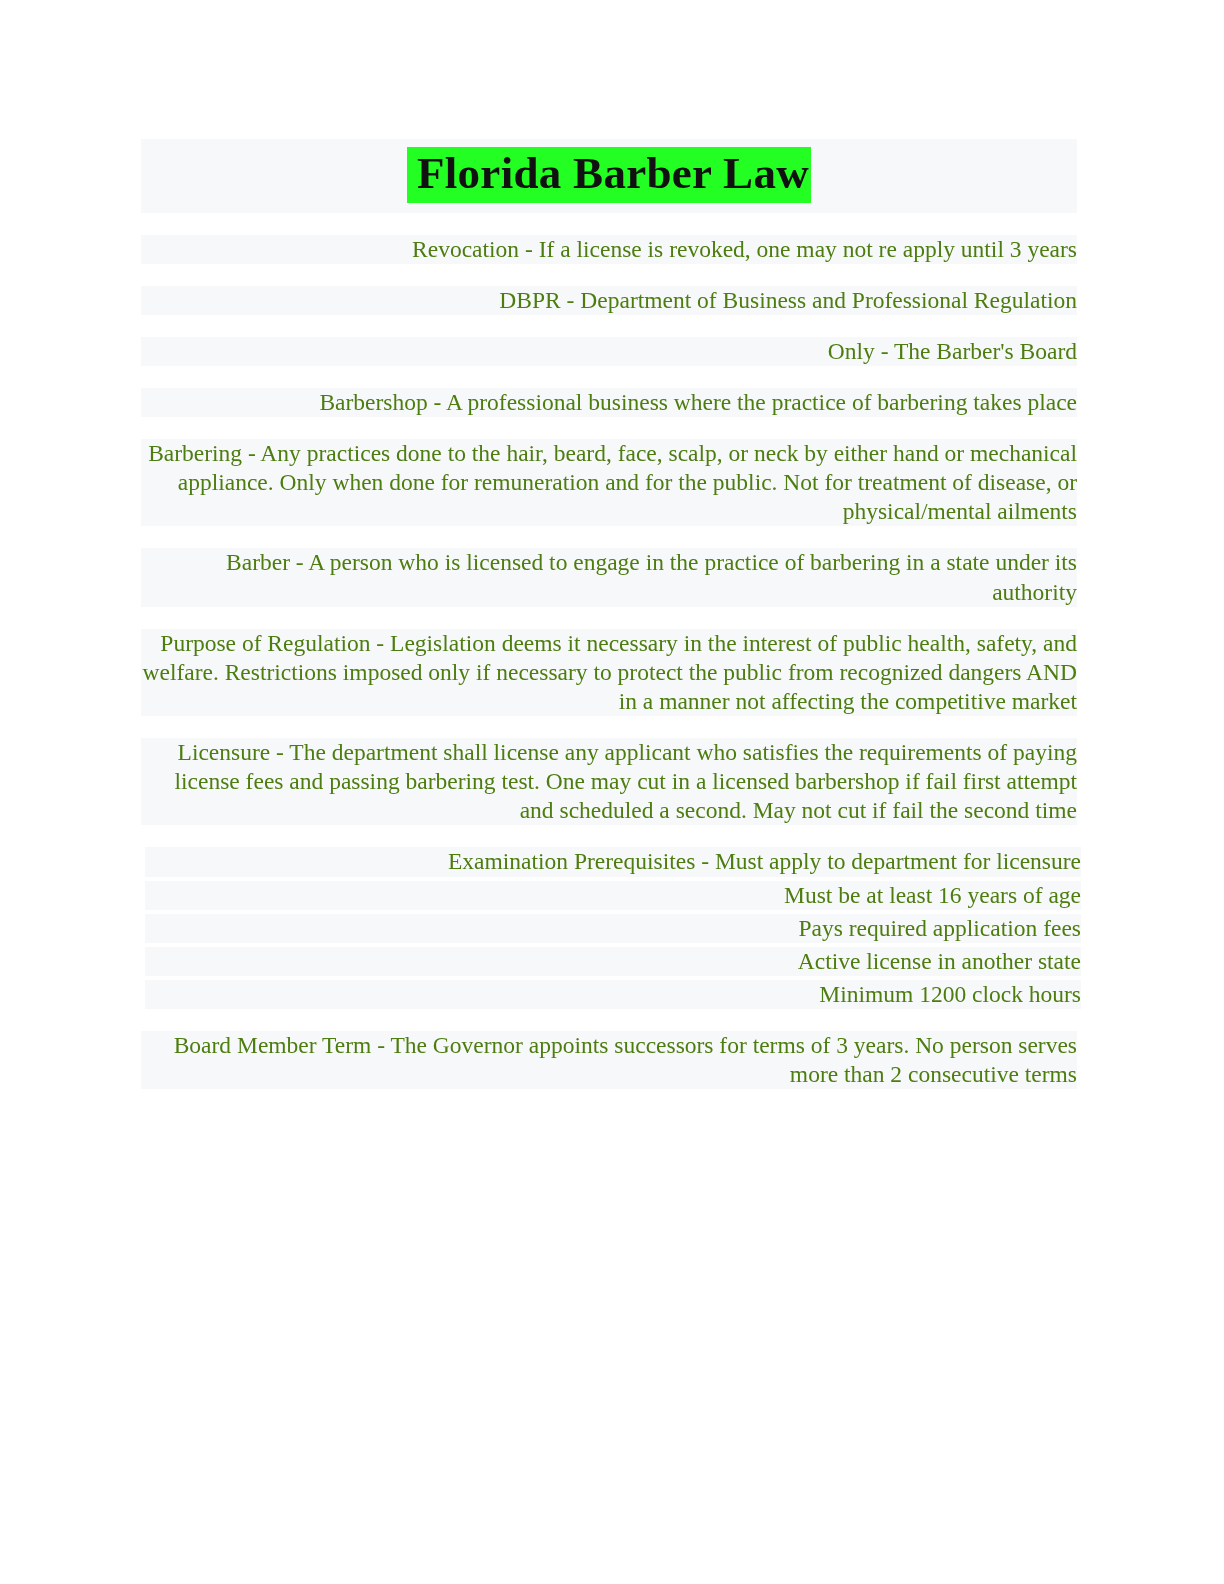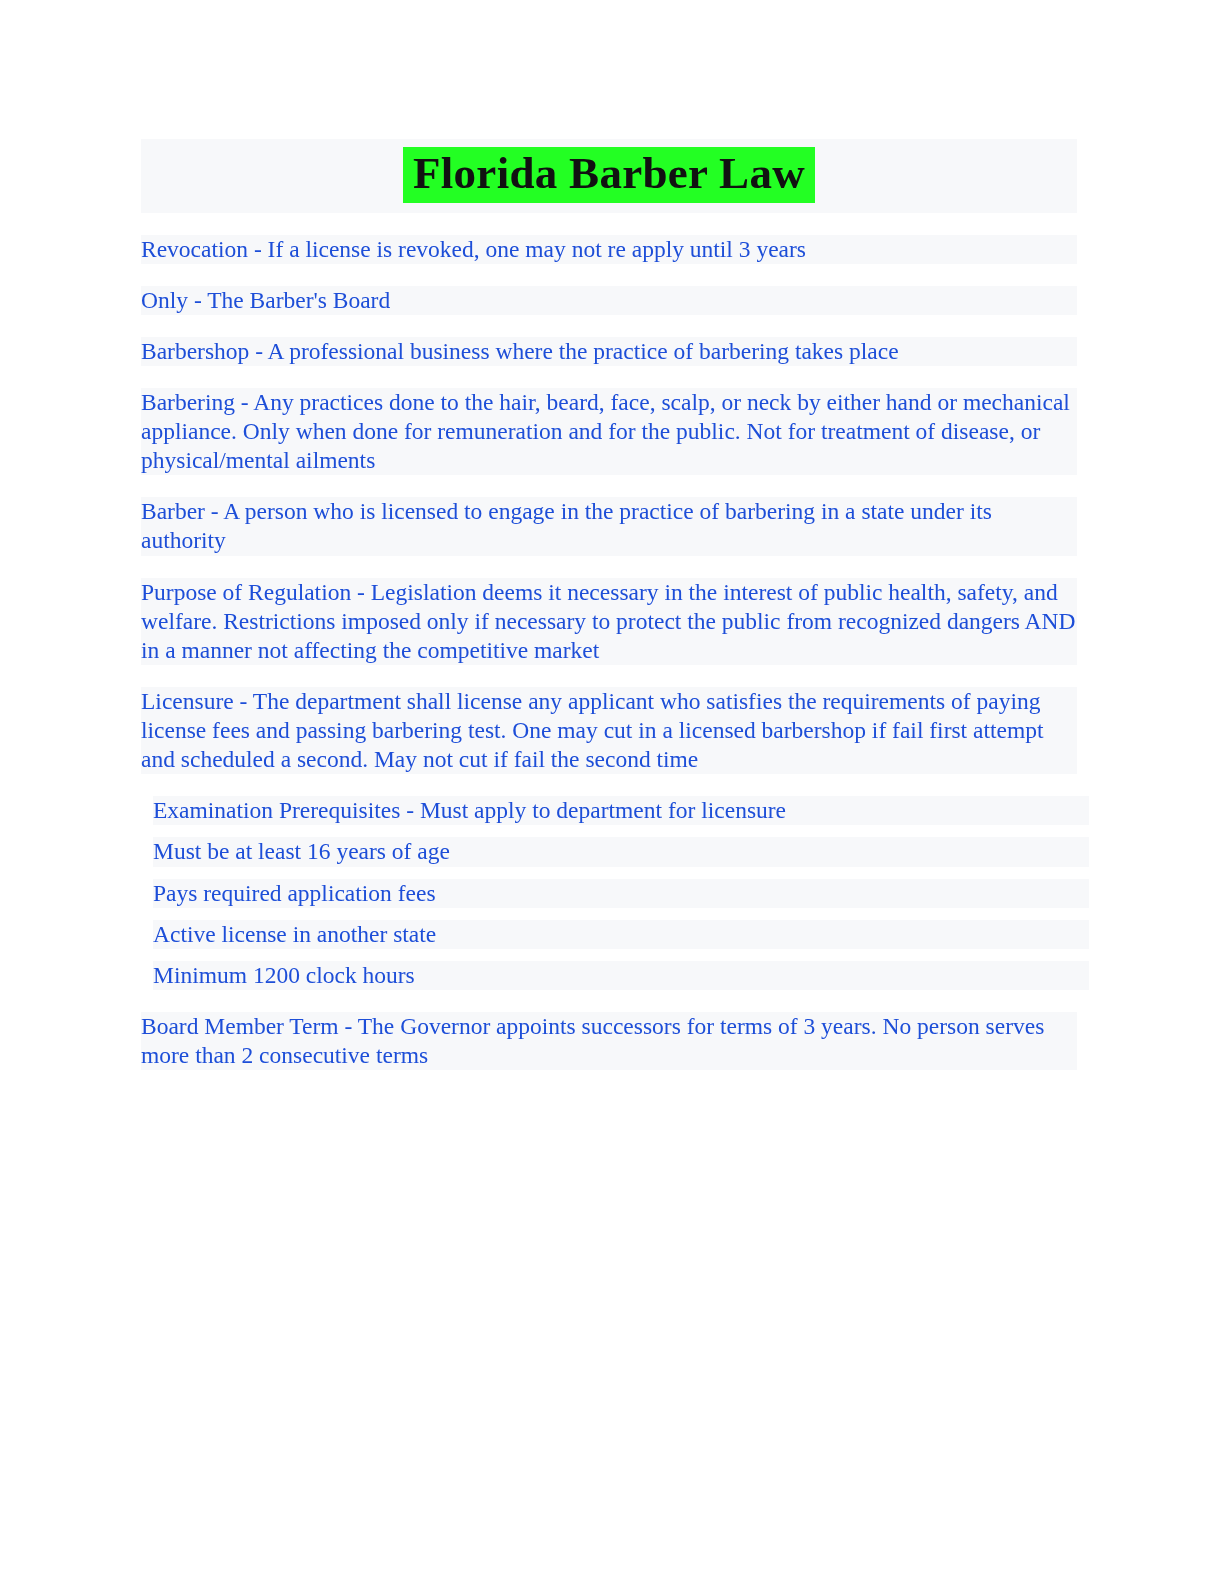--- a/index.html
+++ b/index.html
@@ -37,53 +37,57 @@
   }
   .title-text {
     display: inline-block;
     background: #23ff23;
     color: #111111;
     font-family: "Liberation Serif", serif;
     font-weight: bold;
     font-size: 45px;
     line-height: 1.1;
     letter-spacing: 0.3px;
-    padding: 2px 10px 4px 10px;
+    padding: 2px 2px 4px 10px;
   }
   .para {
     font-size: 23.5px;
     line-height: 1.24;
     margin: 0;
     padding: 0;
-    color: #1d4ed8;
+    color: #4d7c0f;
     background: #f7f8fa;
     display: block;
     width: 936px;
+    text-align: right;
   }
   .para-wrap {
     margin-top: 22px;
   }
   .block-lines .para {
-    margin: 12px;
+    margin: 4px;
   }
 </style>
 </head>
 <body>
 
 <div class="page">
   <div class="content">
 
     <div class="title-band">
       <span class="title-text">Florida Barber Law</span>
     </div>
 
     <div class="para-wrap">
       <p class="para">Revocation - If a license is revoked, one may not re apply until 3 years</p>
     </div>
 
+    <div class="para-wrap">
+      <p class="para">DBPR - Department of Business and Professional Regulation</p>
+    </div>
 
     <div class="para-wrap">
       <p class="para">Only - The Barber's Board</p>
     </div>
 
     <div class="para-wrap">
       <p class="para">Barbershop - A professional business where the practice of barbering takes place</p>
     </div>
 
     <div class="para-wrap">

